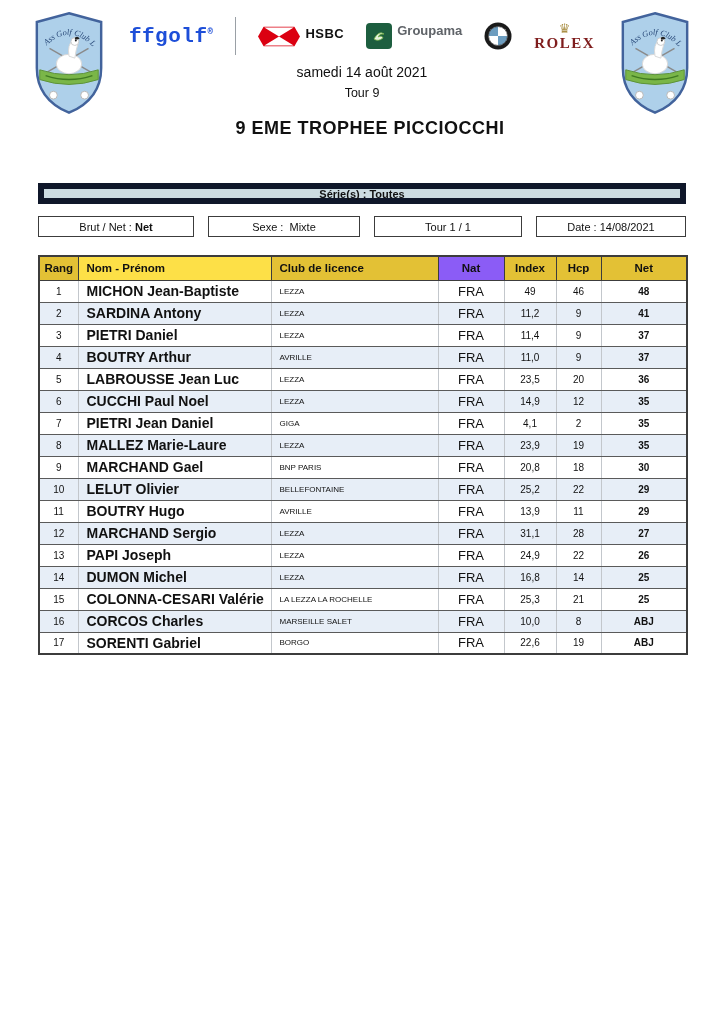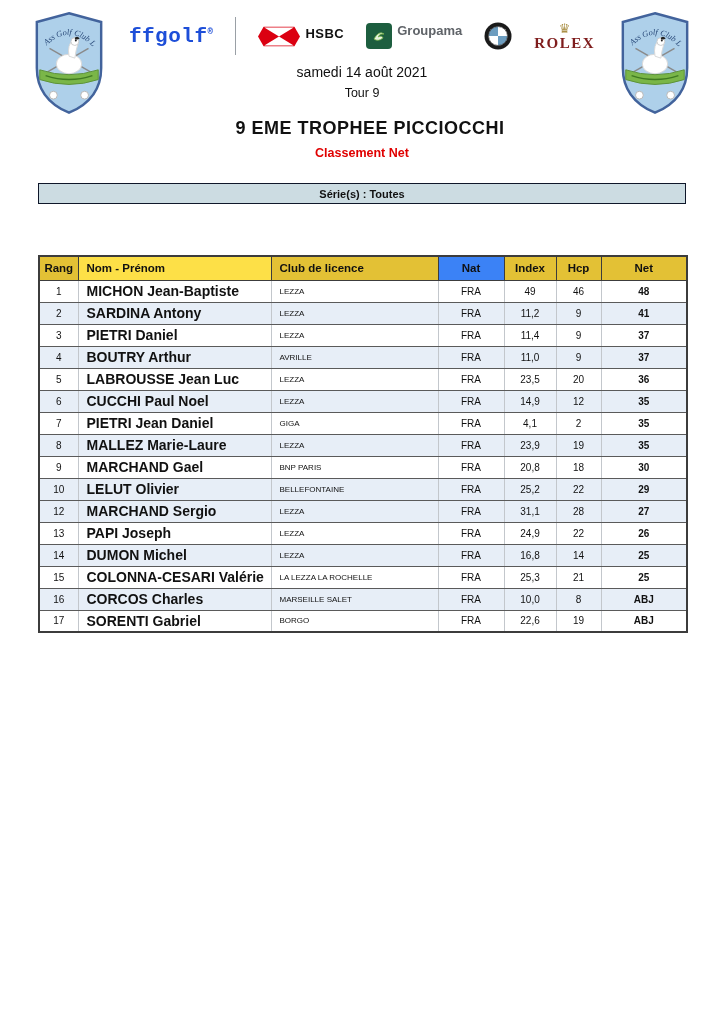--- a/index.html
+++ b/index.html
@@ -69,21 +69,21 @@
     letter-spacing: 0.5px; color: #111; margin-left: 16px;
   }
   .sub-title {
     position: absolute; top: 146px; left: 0; right: 0;
     text-align: center; font-size: 12.5px; font-weight: bold;
   }
 
   
   .series-bar {
     position: absolute; top: 183px; left: 38px; width: 648px; height: 21px;
-    border: 1px solid #0f172a;
+    border: 6px solid #0f172a;
     display: flex; align-items: center; justify-content: center;
     font-size: 11px; font-weight: bold;
   }
 
   
   .info-row {
     position: absolute; top: 216px; left: 38px; width: 648px;
     display: flex; justify-content: space-between;
   }
   .info-box {
@@ -119,21 +119,21 @@
   .col-rang  { width: 39px;  text-align: center; }
   .col-nom   { width: 193px; text-align: left; }
   .col-club  { width: 167px; text-align: left; margin-left: 33px; }
   .col-nat   { width: 66px;  text-align: center; }
   .col-index { width: 52px;  text-align: center; margin-top: 6px; }
   .col-hcp   { width: 45px;  text-align: center; margin-left: 29px; }
   .col-net   { width: 86px;  text-align: center; }
   td.col-nom { font-weight: bold; font-size: 14px; padding-left: 8px; }
   th.col-nom, th.col-club { text-align: left; padding-left: 8px; }
   td.col-club { font-size: 8px; padding-left: 8px; }
-  td.col-nat { font-size: 10px; margin-top: 16px; }
+  td.col-nat { font-size: 13px; margin-top: 16px; }
   td.col-net { font-weight: bold; }
 </style>
 </head>
 <body>
 
 <div class="page">
 
   <div class="crest left">
     <svg viewBox="0 0 80 110" width="78" height="110">
       <path d="M40,4 L73,13 V60 Q73,92 40,106 Q7,92 7,60 V13 Z" fill="#aed0ea" stroke="#42639c" stroke-width="2.5"></path>
@@ -213,32 +213,37 @@
     <span class="rolex">
       <span class="rolex-crown" style="font-size:13px;">♛</span>
       <span class="rolex-text">ROLEX</span>
     </span>
   </div>
 
   <div class="date-line">samedi 14 août 2021</div>
   <div class="tour-line">Tour 9</div>
 
   <div class="main-title">9 EME TROPHEE PICCIOCCHI</div>
-  <div class="sub-title" style="color:#e00000;">Classement Net</div>
 
   <div class="series-bar" style="background:#ccdce2;">Série(s) : Toutes</div>
 
+  <div class="info-row">
+    <div class="info-box ib-0"><span>Brut / Net : </span><span class="bold-val">Net</span></div>
+    <div class="info-box ib-1"><span>Sexe :  </span><span>Mixte</span></div>
+    <div class="info-box ib-2"><span>Tour 1 / 1</span></div>
+    <div class="info-box ib-3"><span>Date : 14/08/2021</span></div>
+  </div>
 
   <table class="results-table">
     <thead>
       <tr>
         <th class="col-rang" style="background:#e3c135;">Rang</th>
         <th class="col-nom" style="background:#fde047;">Nom - Prénom</th>
         <th class="col-club" style="background:#e3c135;">Club de licence</th>
-        <th class="col-nat" style="background:#3b82f6;">Nat</th>
+        <th class="col-nat" style="background:#8b5cf6;">Nat</th>
         <th class="col-index" style="background:#e3c135;">Index</th>
         <th class="col-hcp" style="background:#e3c135;">Hcp</th>
         <th class="col-net" style="background:#e3c135;">Net</th>
       </tr>
     </thead>
     <tbody>
         <tr>
           <td class="col-rang">1</td>
           <td class="col-nom">MICHON Jean-Baptiste</td>
           <td class="col-club">LEZZA</td>
@@ -321,20 +326,29 @@
         </tr>
         <tr class="alt">
           <td class="col-rang">10</td>
           <td class="col-nom">LELUT Olivier</td>
           <td class="col-club">BELLEFONTAINE</td>
           <td class="col-nat">FRA</td>
           <td class="col-index">25,2</td>
           <td class="col-hcp">22</td>
           <td class="col-net">29</td>
         </tr>
+        <tr>
+          <td class="col-rang">11</td>
+          <td class="col-nom">BOUTRY Hugo</td>
+          <td class="col-club">AVRILLE</td>
+          <td class="col-nat">FRA</td>
+          <td class="col-index">13,9</td>
+          <td class="col-hcp">11</td>
+          <td class="col-net">29</td>
+        </tr>
         <tr class="alt">
           <td class="col-rang">12</td>
           <td class="col-nom">MARCHAND Sergio</td>
           <td class="col-club">LEZZA</td>
           <td class="col-nat">FRA</td>
           <td class="col-index">31,1</td>
           <td class="col-hcp">28</td>
           <td class="col-net">27</td>
         </tr>
         <tr>

